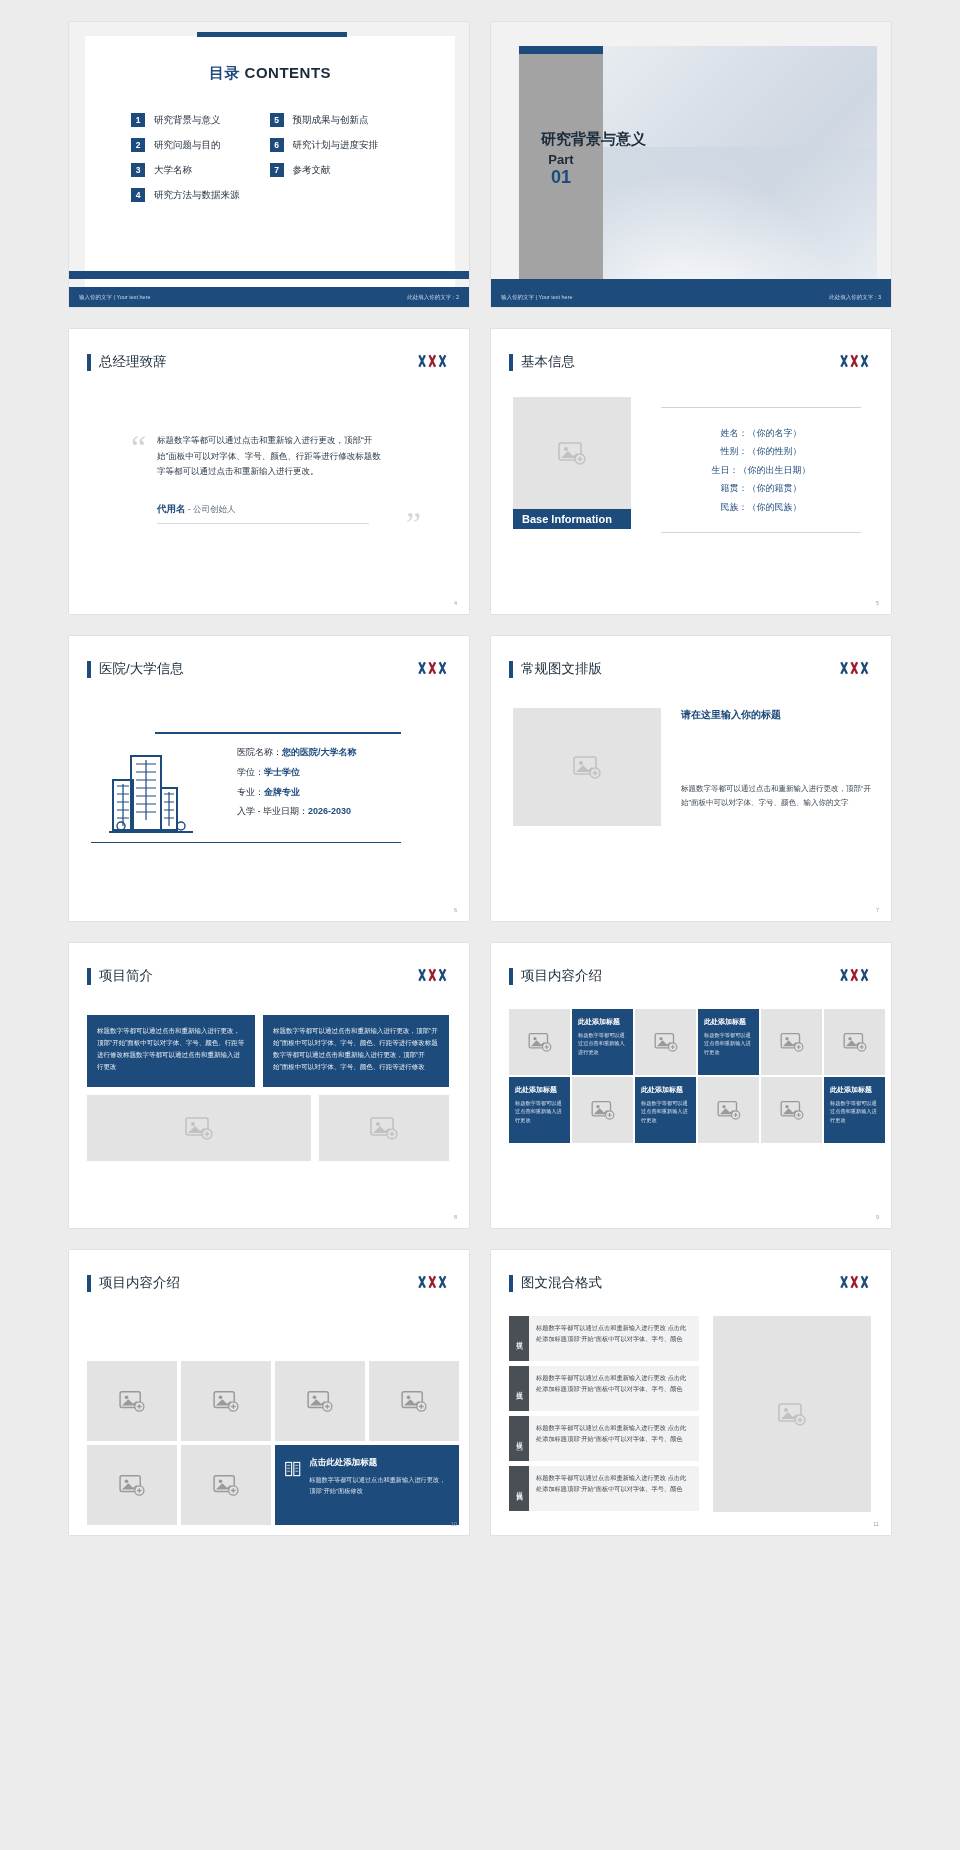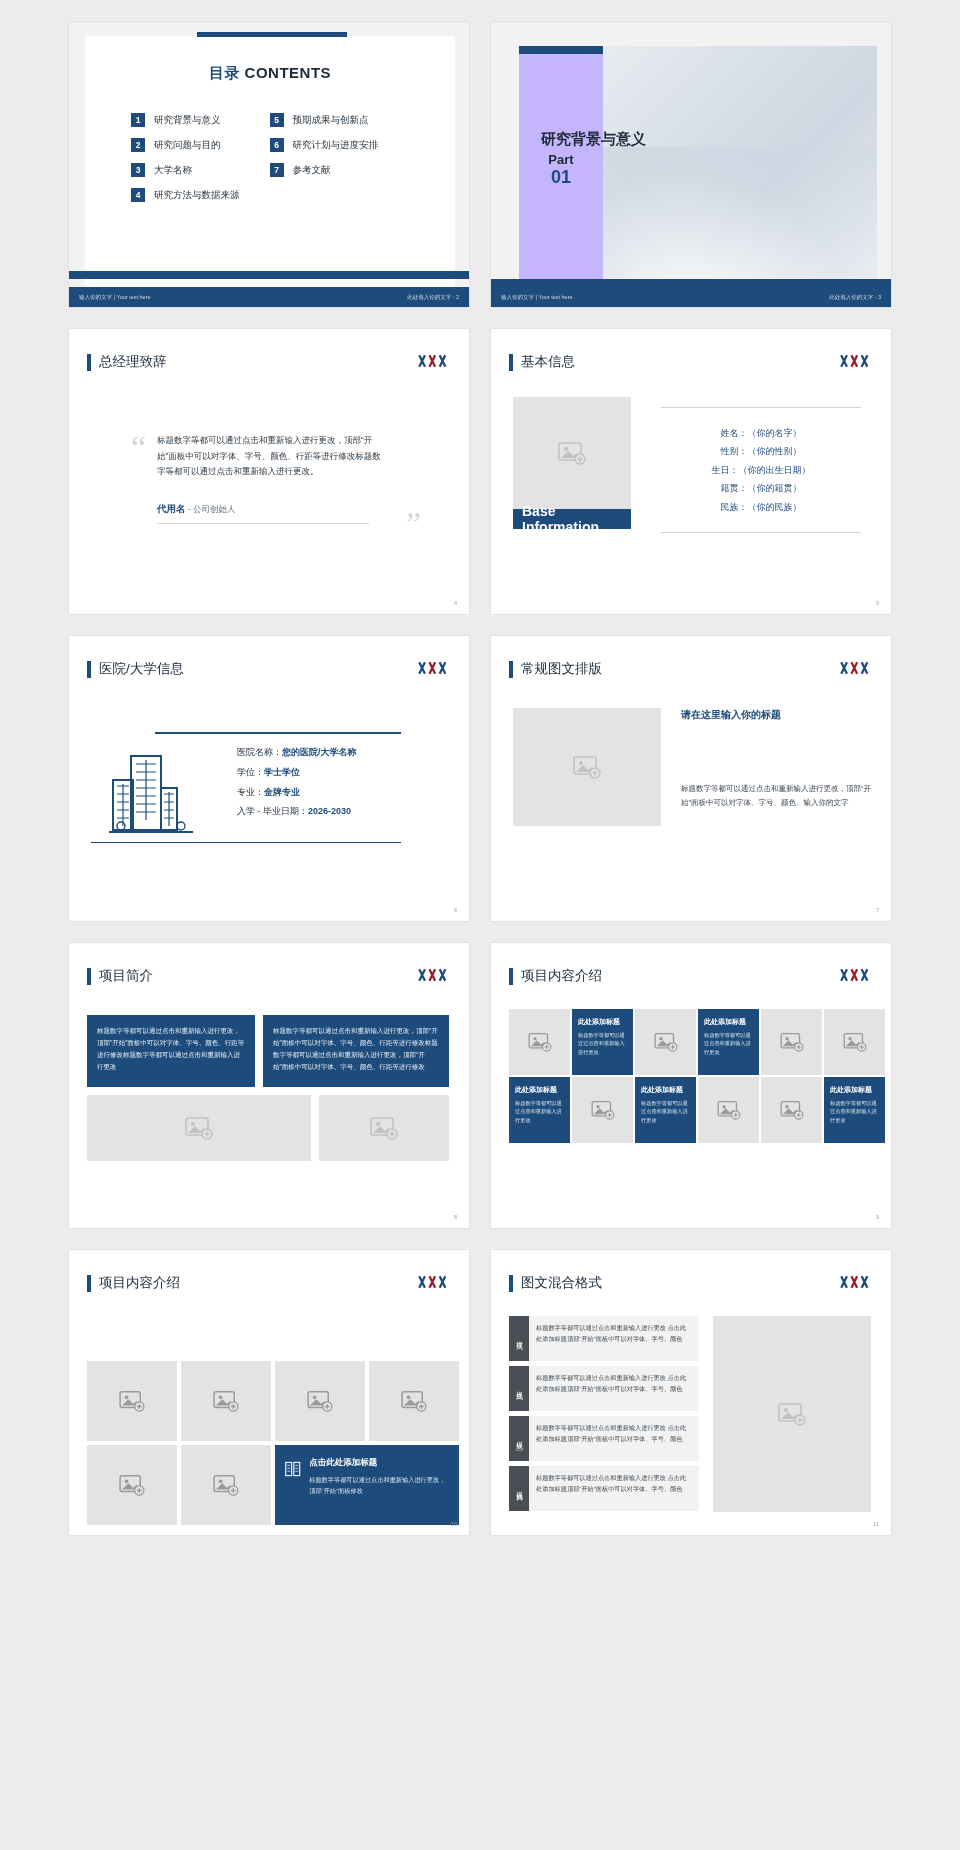--- a/index.html
+++ b/index.html
@@ -47,21 +47,21 @@
   }
   .s2 .bluebar { position: absolute; left: 0; bottom: 28px; width: 100%; height: 8px; background: #1d4b7c; }
   .footer {
     position: absolute; left: 0; bottom: 0; width: 100%; height: 20px; background: #1d4b7c;
     display: flex; align-items: center; justify-content: space-between; padding: 0 10px;
     color: #cfd8e2; font-size: 5.5px;
   }
   
   .s3 { background: #f2f2f2; }
   .s3 .leftblock {
-    position: absolute; left: 28px; top: 32px; width: 84px; height: 232px; background: #c4b5fd;
+    position: absolute; left: 28px; top: 32px; width: 84px; height: 232px; background: #a3a3a3;
     display: flex; flex-direction: column; align-items: center; justify-content: center;
   }
   .s3 .leftbar { position: absolute; left: 28px; top: 24px; width: 84px; height: 8px; background: #1d4b7c; }
   .s3 .part { font-size: 13px; font-weight: bold; color: #1b2b3a; }
   .s3 .partno { font-size: 18px; font-weight: bold; color: #1d4b7c; }
   .s3 .rightblock {
     position: absolute; left: 112px; top: 24px; right: 14px; bottom: 20px;
     background: linear-gradient(135deg,#e8ecf1 0%,#d6dde6 40%,#cfd7e2 60%,#e9edf2 100%);
   }
   .s3 .rightblock::after{
@@ -88,21 +88,21 @@
   .s4 .body { position: absolute; left: 88px; top: 104px; width: 230px; font-size: 8.5px; line-height: 1.85; color: #2c3a46; }
   .s4 .sign { position: absolute; left: 88px; top: 174px; font-size: 8.5px; }
   .s4 .sign b { color: #1d4b7c; font-size: 9.5px; }
   .s4 .sign span { color: #5b6875; }
   .s4 .rule { position: absolute; left: 88px; top: 194px; width: 212px; height: 1px; background: #d6dade; }
   .s4 .quote-close { position: absolute; right: 48px; top: 176px; font-size: 34px; color: #d5d9dd; font-family: "Liberation Serif", serif; }
   
   .s5 .photo { position: absolute; left: 22px; top: 68px; width: 118px; height: 112px; }
   .s5 .tag {
     position: absolute; left: 22px; top: 180px; width: 118px; height: 20px; background: #1d4b7c;
-    color: #fff; font-size: 14px; font-weight: bold; display: flex; align-items: center; padding-left: 9px;
+    color: #fff; font-size: 11px; font-weight: bold; display: flex; align-items: center; padding-left: 9px;
   }
   .s5 .info { position: absolute; left: 170px; top: 78px; width: 200px; text-align: center; }
   .s5 .info .lineTop { height: 1px; background: #cfd4d8; margin-bottom: 16px; }
   .s5 .info .lineBot { height: 1px; background: #cfd4d8; margin-top: 16px; }
   .s5 .info p { font-size: 9px; color: #1d4b7c; line-height: 2.05; }
   
   .s6 .topline { position: absolute; left: 86px; top: 96px; width: 246px; height: 2px; background: #1d4b7c; }
   .s6 .botline { position: absolute; left: 22px; top: 206px; width: 310px; height: 1px; background: #1d4b7c; }
   .s6 .txt { position: absolute; left: 168px; top: 107px; }
   .s6 .txt p { font-size: 9px; line-height: 2.2; color: #24313d; }

